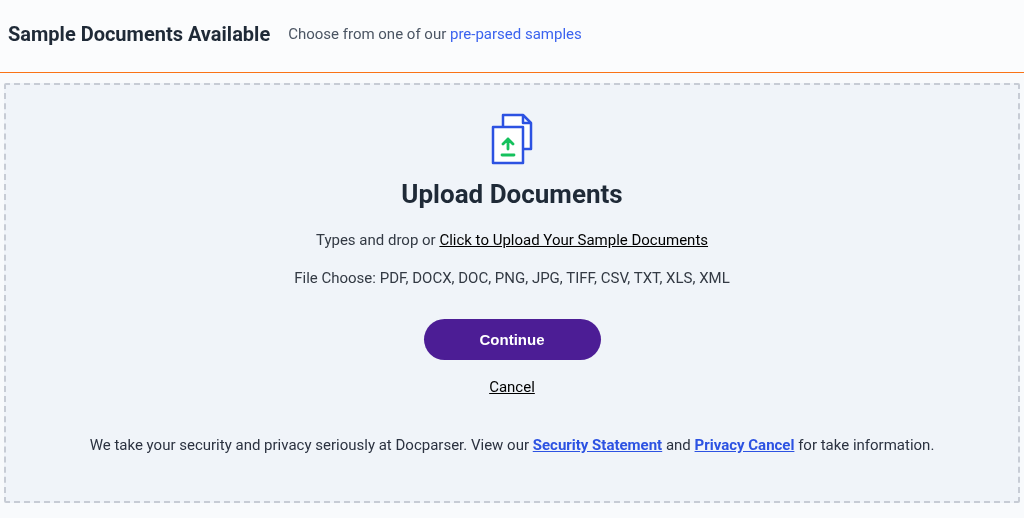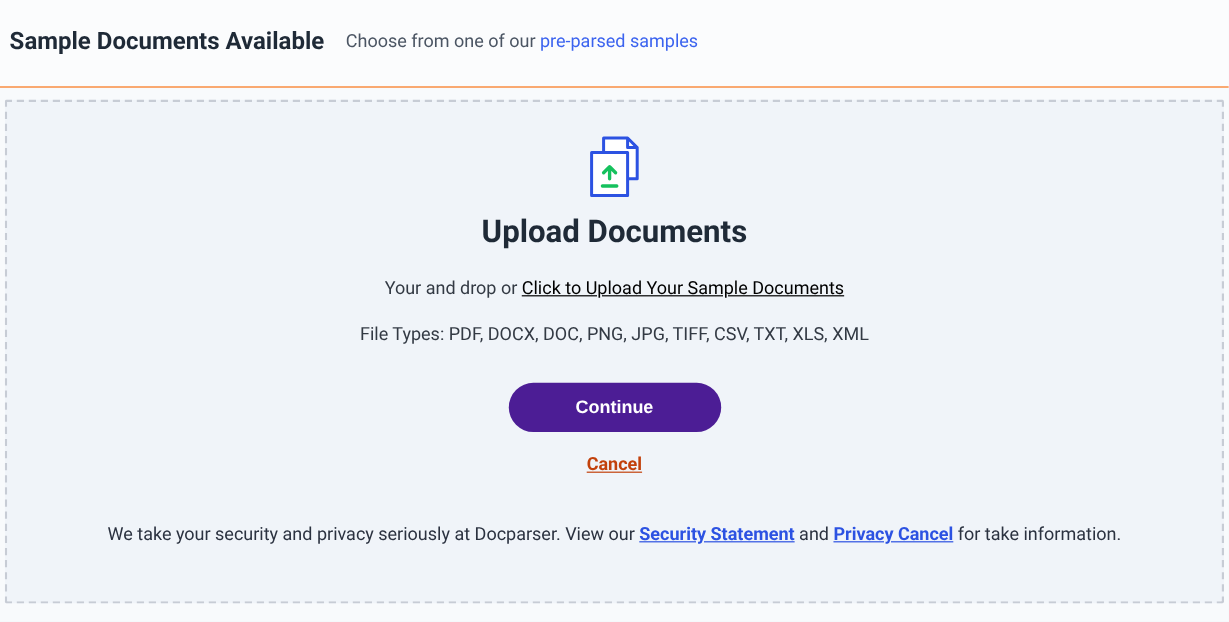--- a/index.html
+++ b/index.html
@@ -71,22 +71,22 @@
       color: #fff;
       font-size: 15px;
       font-weight: 600;
       border: none;
       border-radius: 24px;
       padding: 12px 56px;
       cursor: pointer;
       margin-bottom: 18px;
     }
     .cancel-link {
-      color: #c2410c;
-      font-weight: 700;
+      color: #000000;
+      font-weight: 400;
       font-size: 15px;
       text-decoration: underline;
       cursor: pointer;
       margin-bottom: 40px;
     }
     .footer-line {
       font-size: 15px;
       color: #2b3240;
       text-align: center;
     }
@@ -118,24 +118,24 @@
       <path d="M10 14 H40 V50 H10 Z" fill="#ffffff" stroke="#2c52e2" stroke-width="2.5" stroke-linejoin="round"></path>
 
       <path d="M25 36 V26 M25 26 L20 31 M25 26 L30 31" stroke="#15c15d" stroke-width="2.8" stroke-linecap="round" stroke-linejoin="round" fill="none"></path>
       <path d="M19 42 H31" stroke="#15c15d" stroke-width="2.8" stroke-linecap="round"></path>
     </svg>
   </div>
 
   <div class="upload-title">Upload Documents</div>
 
   <div class="drag-line">
-    <span>Your and drop or </span><span class="click-link">Click to Upload Your Sample Documents</span>
+    <span>Types and drop or </span><span class="click-link">Click to Upload Your Sample Documents</span>
   </div>
 
-  <div class="filetypes-line">File Types: PDF, DOCX, DOC, PNG, JPG, TIFF, CSV, TXT, XLS, XML</div>
+  <div class="filetypes-line">File Choose: PDF, DOCX, DOC, PNG, JPG, TIFF, CSV, TXT, XLS, XML</div>
 
   <button class="continue-btn">Continue</button>
 
   <div class="cancel-link">Cancel</div>
 
   <div class="footer-line">
     <span>We take your security and privacy seriously at Docparser. View our </span><span class="footer-link">Security Statement</span><span> and </span><span class="footer-link">Privacy Cancel</span><span> for take information.</span>
   </div>
 </div>
 

